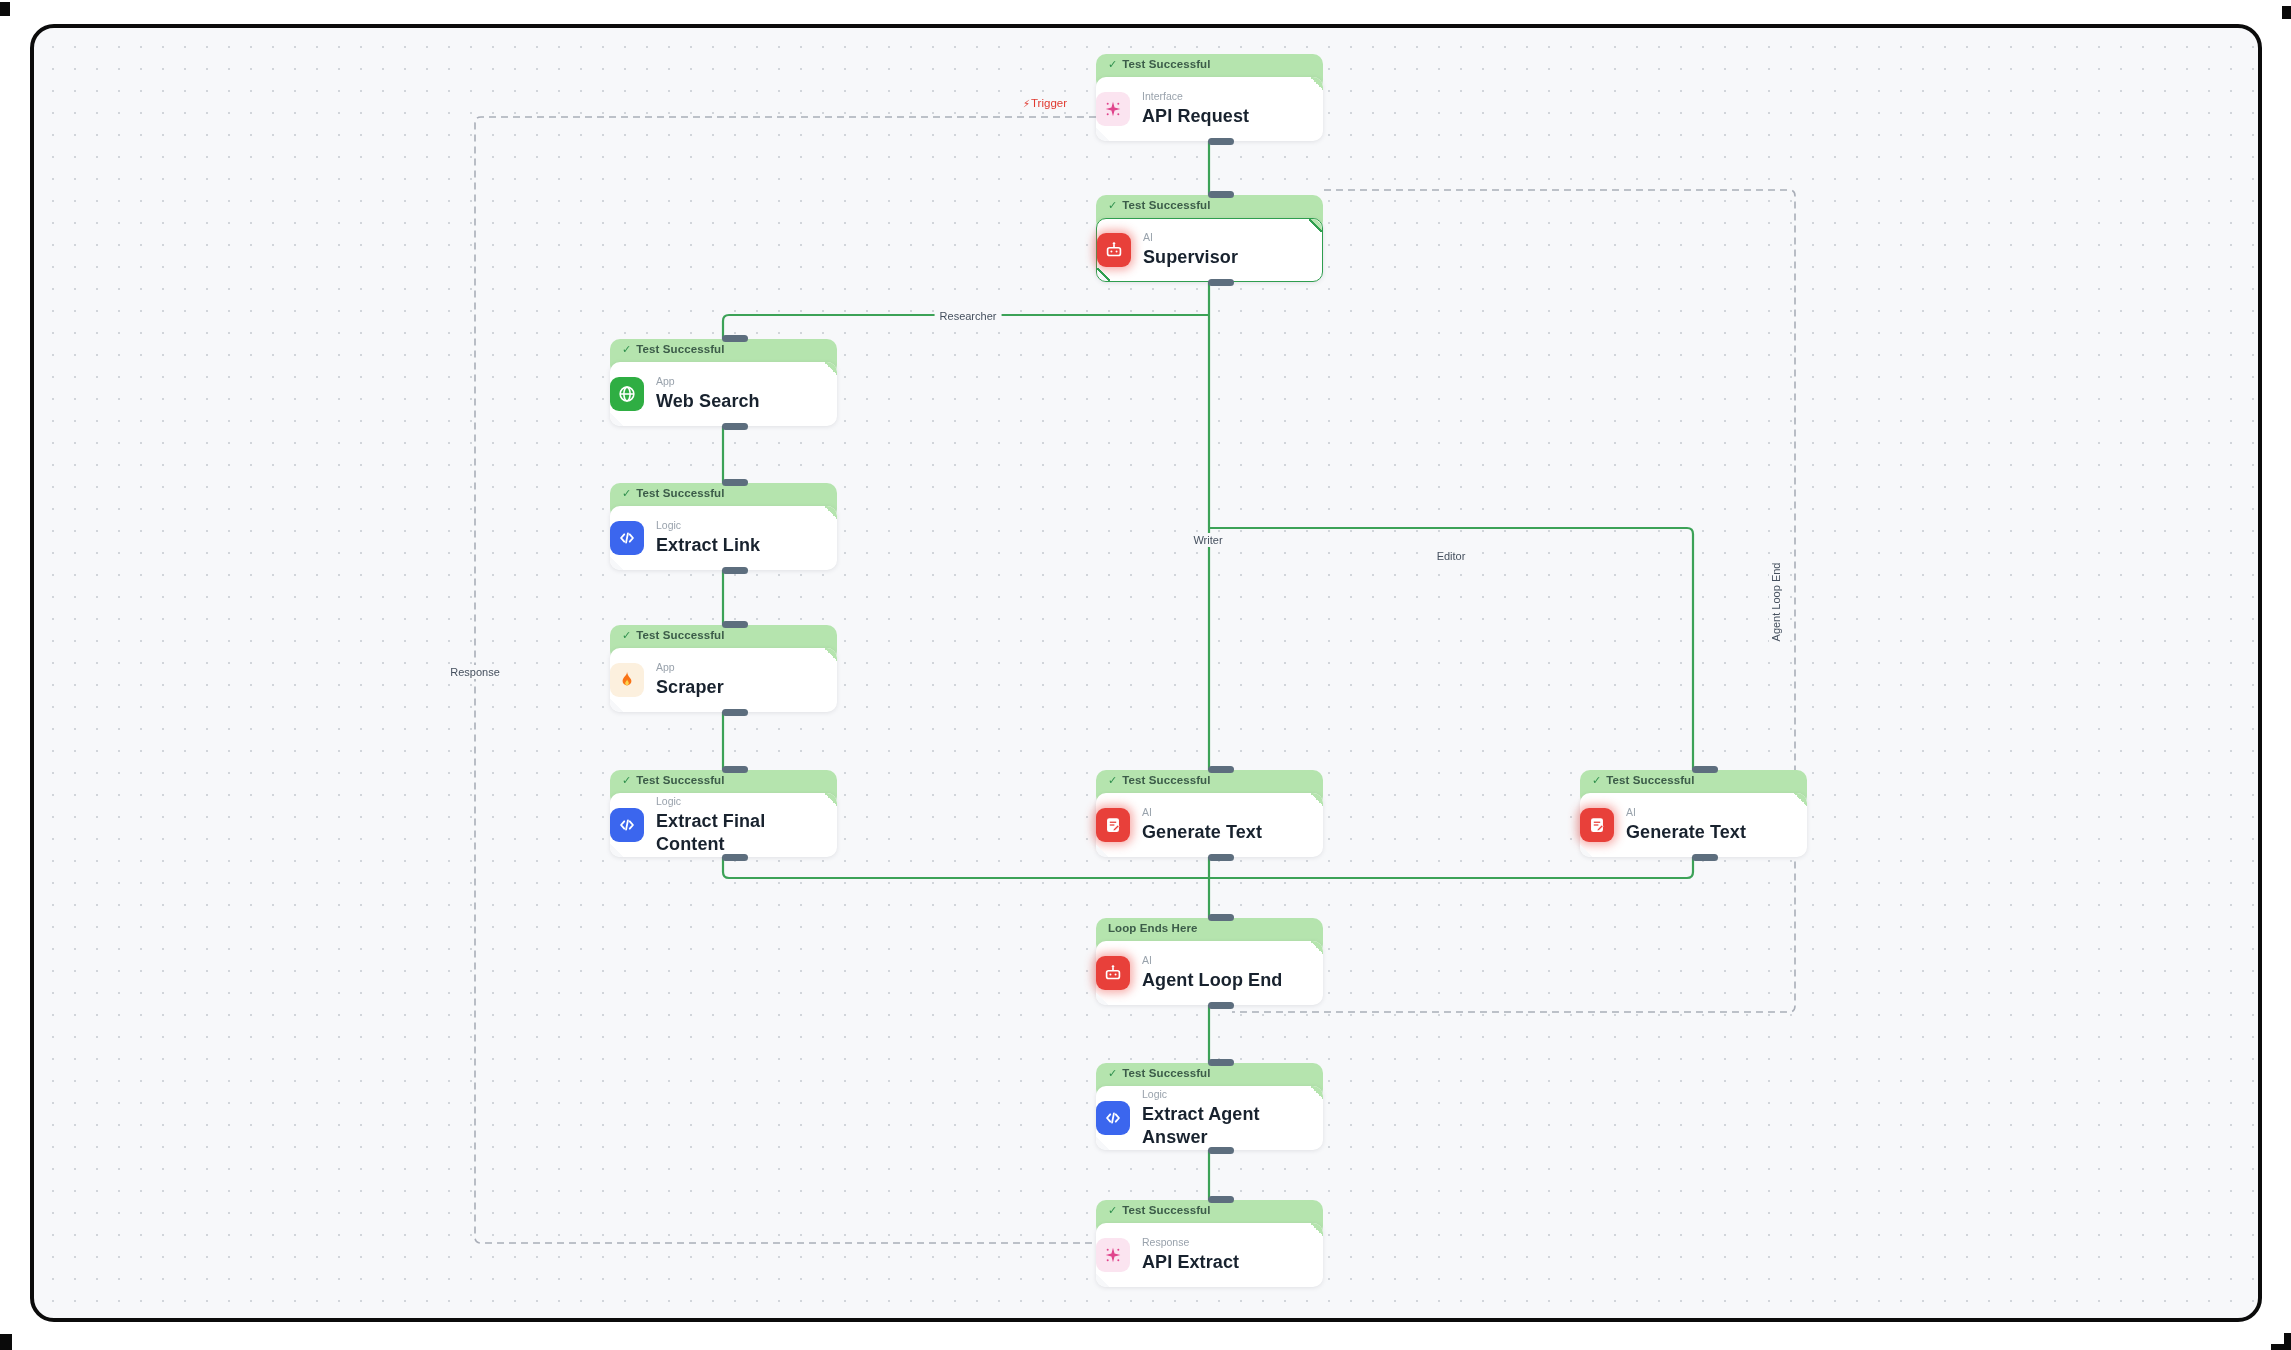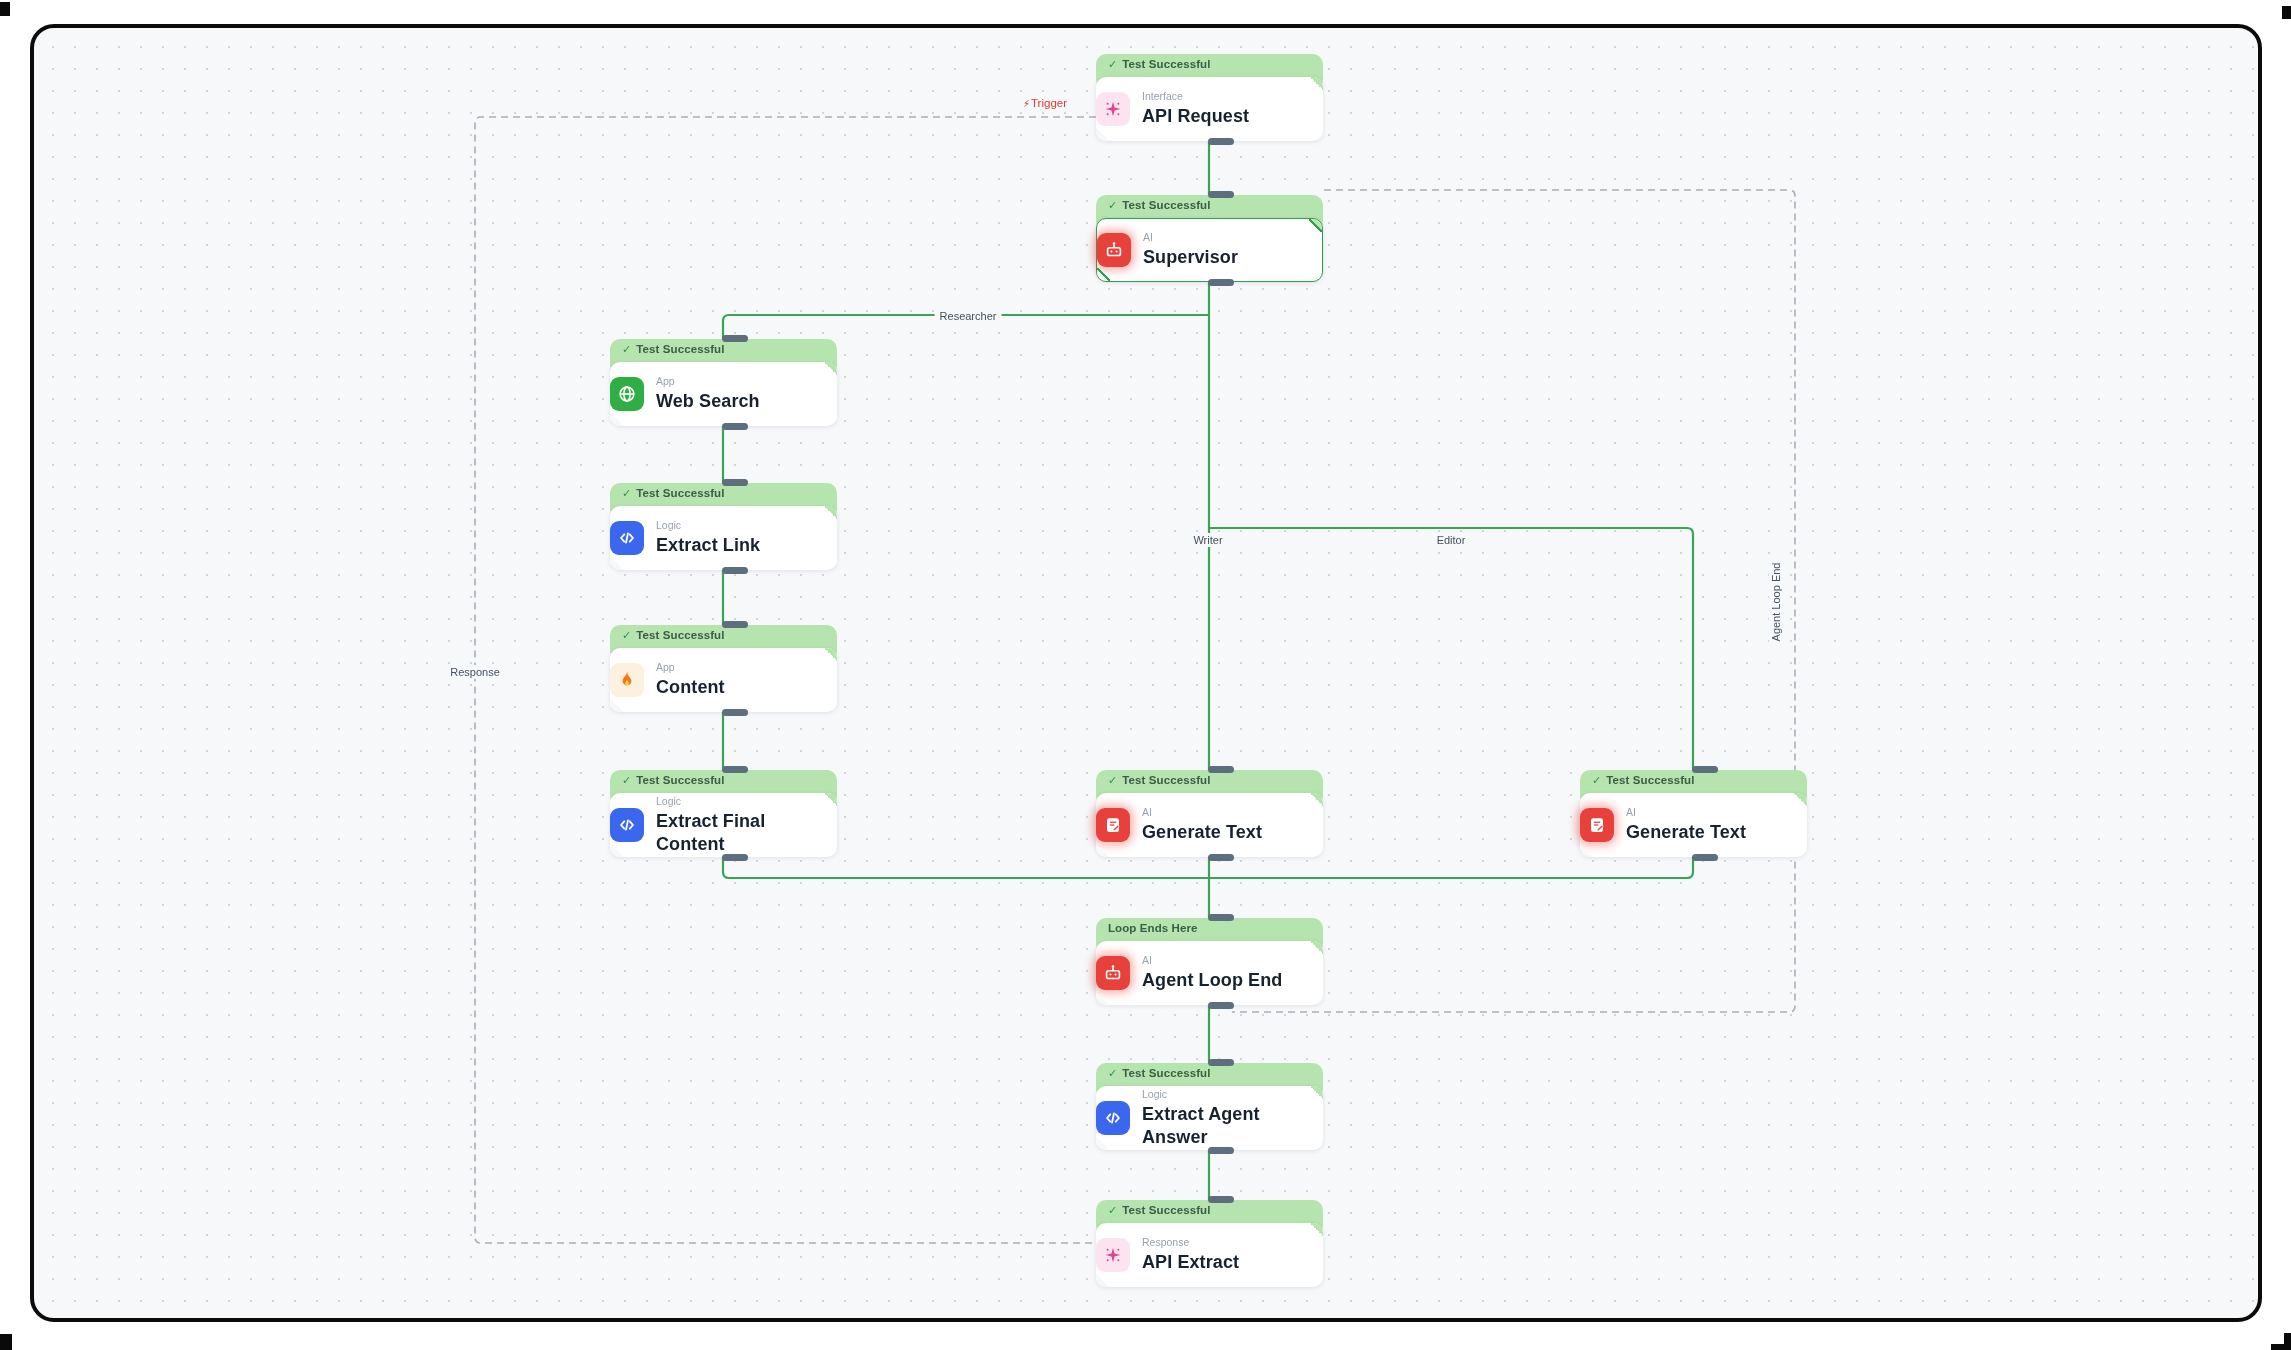--- a/index.html
+++ b/index.html
@@ -71,21 +71,21 @@
   }
   .handle.top { top:-4px; } .handle.bottom { bottom:-4px; }
 
   
   .edge-label {
     position:absolute; transform:translate(-50%,-50%);
     font-size:11px; color:#45505e; background:#f7f8fa; padding:1px 5px; white-space:nowrap;
   }
   .lbl-researcher { left:968px; top:316px; }
   .lbl-writer { left:1208px; top:540px; }
-  .lbl-editor { left:1451px; top:540px;text-align:right; }
+  .lbl-editor { left:1451px; top:556px;text-align:right; }
   .lbl-response { left:475px; top:672px; }
   .lbl-agent-loop { left:1776px; top:602px; transform:translate(-50%,-50%) rotate(-90deg); }
   .lbl-trigger {
     position:absolute; left:1045px; top:103px; transform:translate(-50%,-50%);
     font-size:11.5px; font-weight:400; color:#e03a30; white-space:nowrap;
   }
   .lbl-trigger .bolt { font-size:10px; margin-right:1px; }
 </style>
 </head>
 <body>
@@ -211,21 +211,21 @@
     <div class="badge"><span class="check">✓</span><span class="badge-text">Test Successful</span></div>
     <div class="card">
       <div class="icon tile-cream">
             <svg viewBox="0 0 24 24">
               <path d="M12 3 C12.4 7 7.2 8.8 7.2 13.1 a4.8 4.8 0 0 0 9.6 0 C16.8 9.9 12.8 8.8 12 3 Z" fill="#f97316"></path>
               <path d="M12 11.2 c.1 2 -2 2.7 -2 4.4 a2 2 0 0 0 4 0 C14 13.9 12.6 13.1 12 11.2 Z" fill="#fcd34d"></path>
             </svg>
           </div>
       <div class="texts">
         <div class="ntype">App</div>
-        <div class="ntitle">Content</div>
+        <div class="ntitle">Scraper</div>
       </div>
     </div>
     <div class="handle top"></div>
     <div class="handle bottom"></div>
   </div>
       <div class="node" style="left: 610px; top: 770px;">
     <div class="badge"><span class="check">✓</span><span class="badge-text">Test Successful</span></div>
     <div class="card">
       <div class="icon tile-blue">
             <svg viewBox="0 0 24 24" fill="none" stroke="#fff" stroke-width="2" stroke-linecap="round" stroke-linejoin="round">

